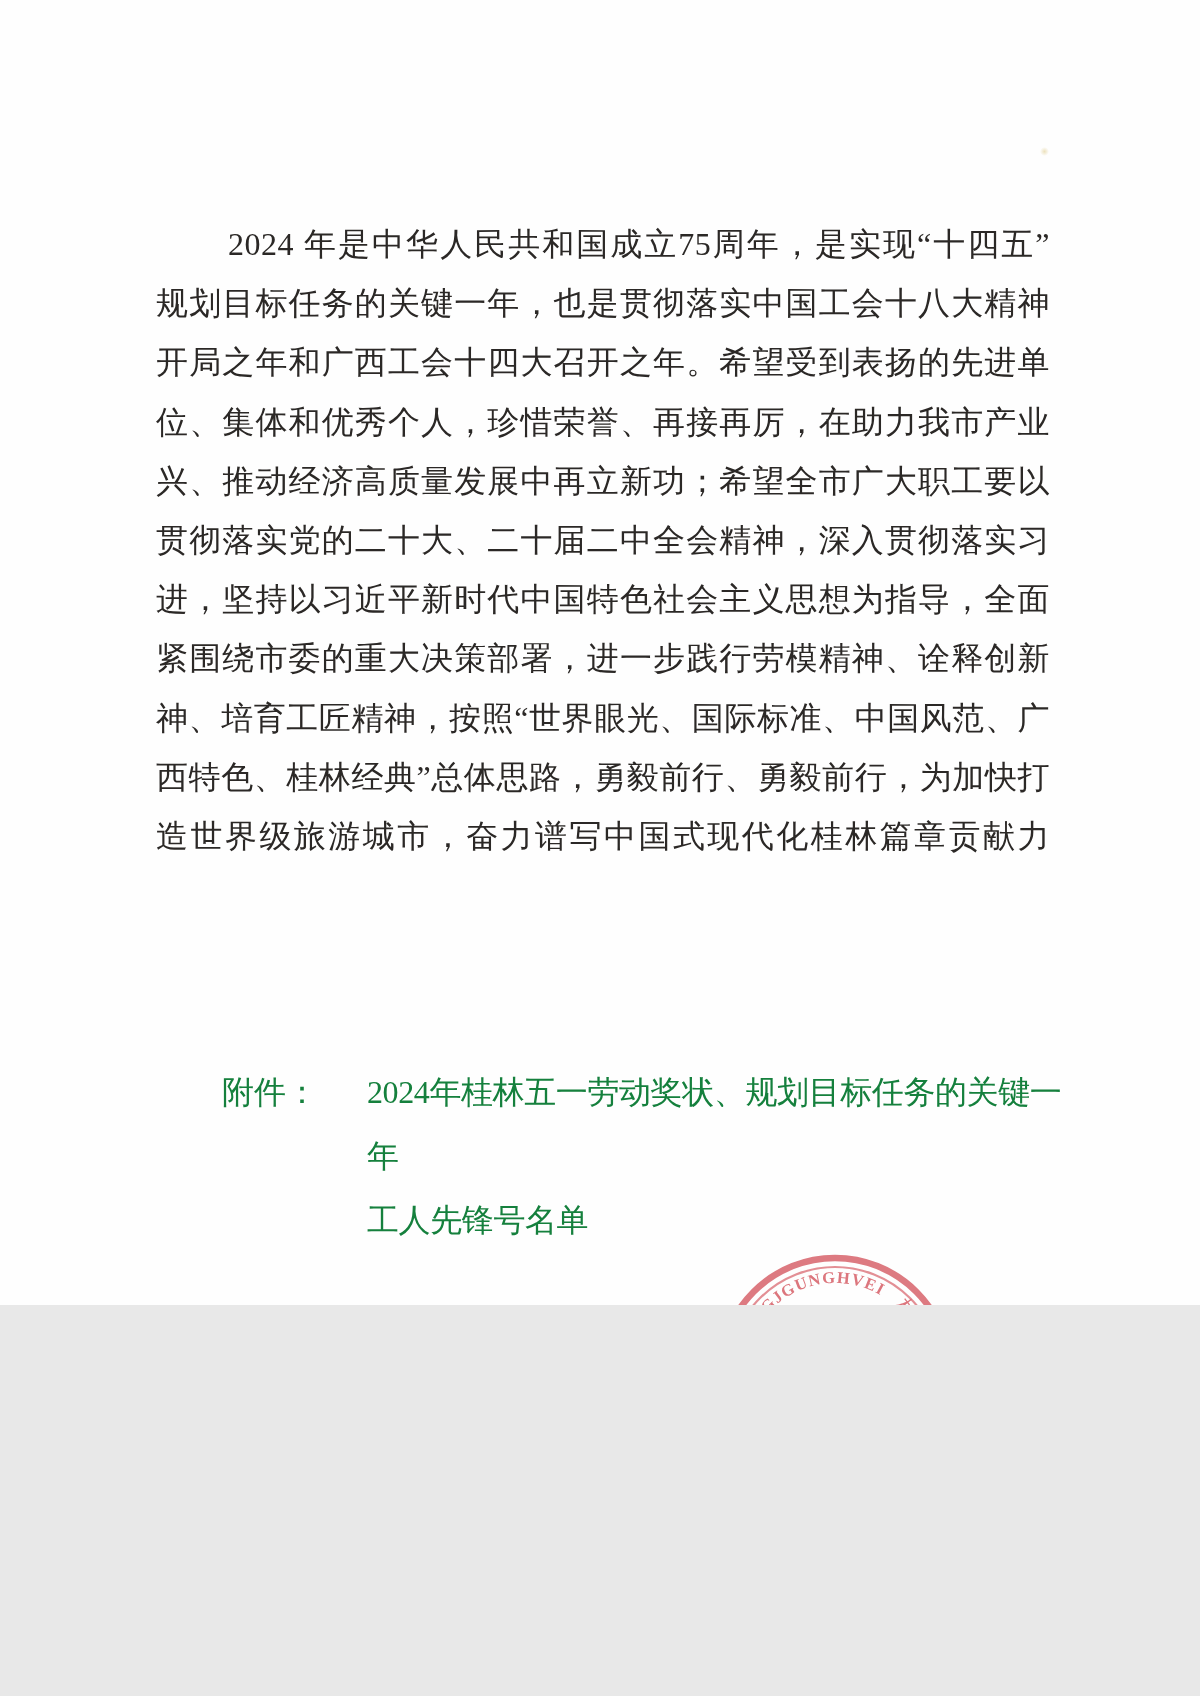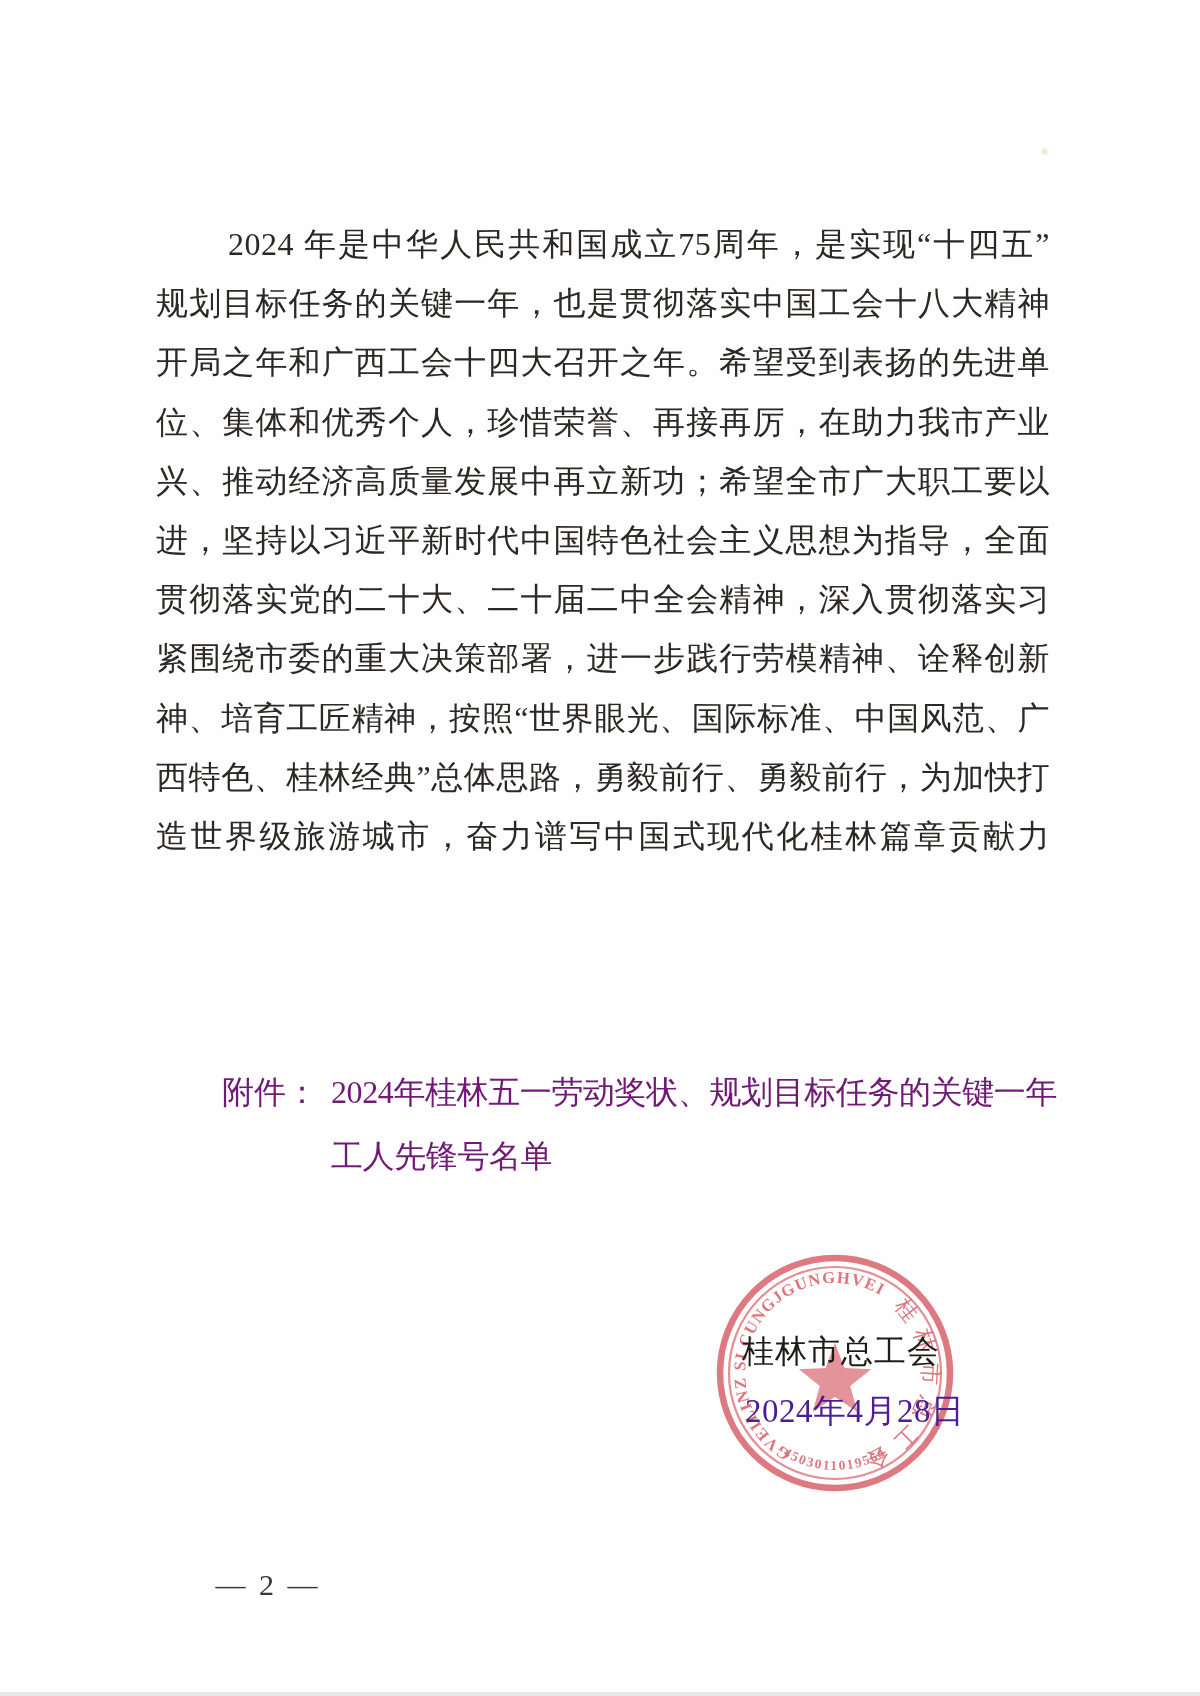--- a/index.html
+++ b/index.html
@@ -1,18 +1,18 @@
 <!DOCTYPE html>
 <html><head>
 <meta charset="utf-8">
 <style>
   html,body{margin:0;padding:0;background:#e8e8e8;}
   .page{
     position:relative;
-    width:1200px;height:1692px;
+    width:1200px;height:1305px;
     margin:0 auto;
     background:#fefefe;
     overflow:hidden;
     font-family:"Liberation Serif","DejaVu Serif",serif;
   }
   
   .body-text{
     position:absolute;left:156px;top:215px;width:894px;
     font-size:32px;line-height:59.2px;color:#2b2826;
     letter-spacing:.5px;
@@ -20,21 +20,21 @@
   .body-line{
     text-align:justify;
     text-align-last:justify;
     height:59.2px;overflow:hidden;
   }
   .body-line.indent{padding-left:72px;}
   
   .attachment{
     position:absolute;left:222px;top:1060px;width:840px;
     display:flex;align-items:flex-start;
-    font-size:32px;line-height:64px;color:#701a75;
+    font-size:32px;line-height:64px;color:#15803d;gap:36px;
   }
   .attachment .label{white-space:nowrap;margin-right:13px;}
   .attachment .content{letter-spacing:-.4px;}
   
   .seal{
     position:absolute;left:705px;top:1243px;width:260px;height:260px;
     opacity:.88;
   }
   .seal text{font-family:"Liberation Serif","DejaVu Serif",serif;}
   
@@ -68,22 +68,22 @@
 <body>
 
 <div class="page">
 
   <div class="body-text">
     <div class="body-line indent">2024 年是中华人民共和国成立75周年，是实现“十四五”</div>
     <div class="body-line">规划目标任务的关键一年，也是贯彻落实中国工会十八大精神的</div>
     <div class="body-line">开局之年和广西工会十四大召开之年。希望受到表扬的先进单</div>
     <div class="body-line">位、集体和优秀个人，珍惜荣誉、再接再厉，在助力我市产业振</div>
     <div class="body-line">兴、推动经济高质量发展中再立新功；希望全市广大职工要以受</div>
+    <div class="body-line">贯彻落实党的二十大、二十届二中全会精神，深入贯彻落实习</div>
     <div class="body-line">进，坚持以习近平新时代中国特色社会主义思想为指导，全面</div>
-    <div class="body-line">贯彻落实党的二十大、二十届二中全会精神，深入贯彻落实习</div>
     <div class="body-line">紧围绕市委的重大决策部署，进一步践行劳模精神、诠释创新精</div>
     <div class="body-line">神、培育工匠精神，按照“世界眼光、国际标准、中国风范、广</div>
     <div class="body-line">西特色、桂林经典”总体思路，勇毅前行、勇毅前行，为加快打</div>
     <div class="body-line">造世界级旅游城市，奋力谱写中国式现代化桂林篇章贡献力量。</div>
   </div>
 
   <div class="attachment">
     <div class="label">附件：</div>
     <div class="content">
       <div>2024年桂林五一劳动奖状、规划目标任务的关键一年</div>

